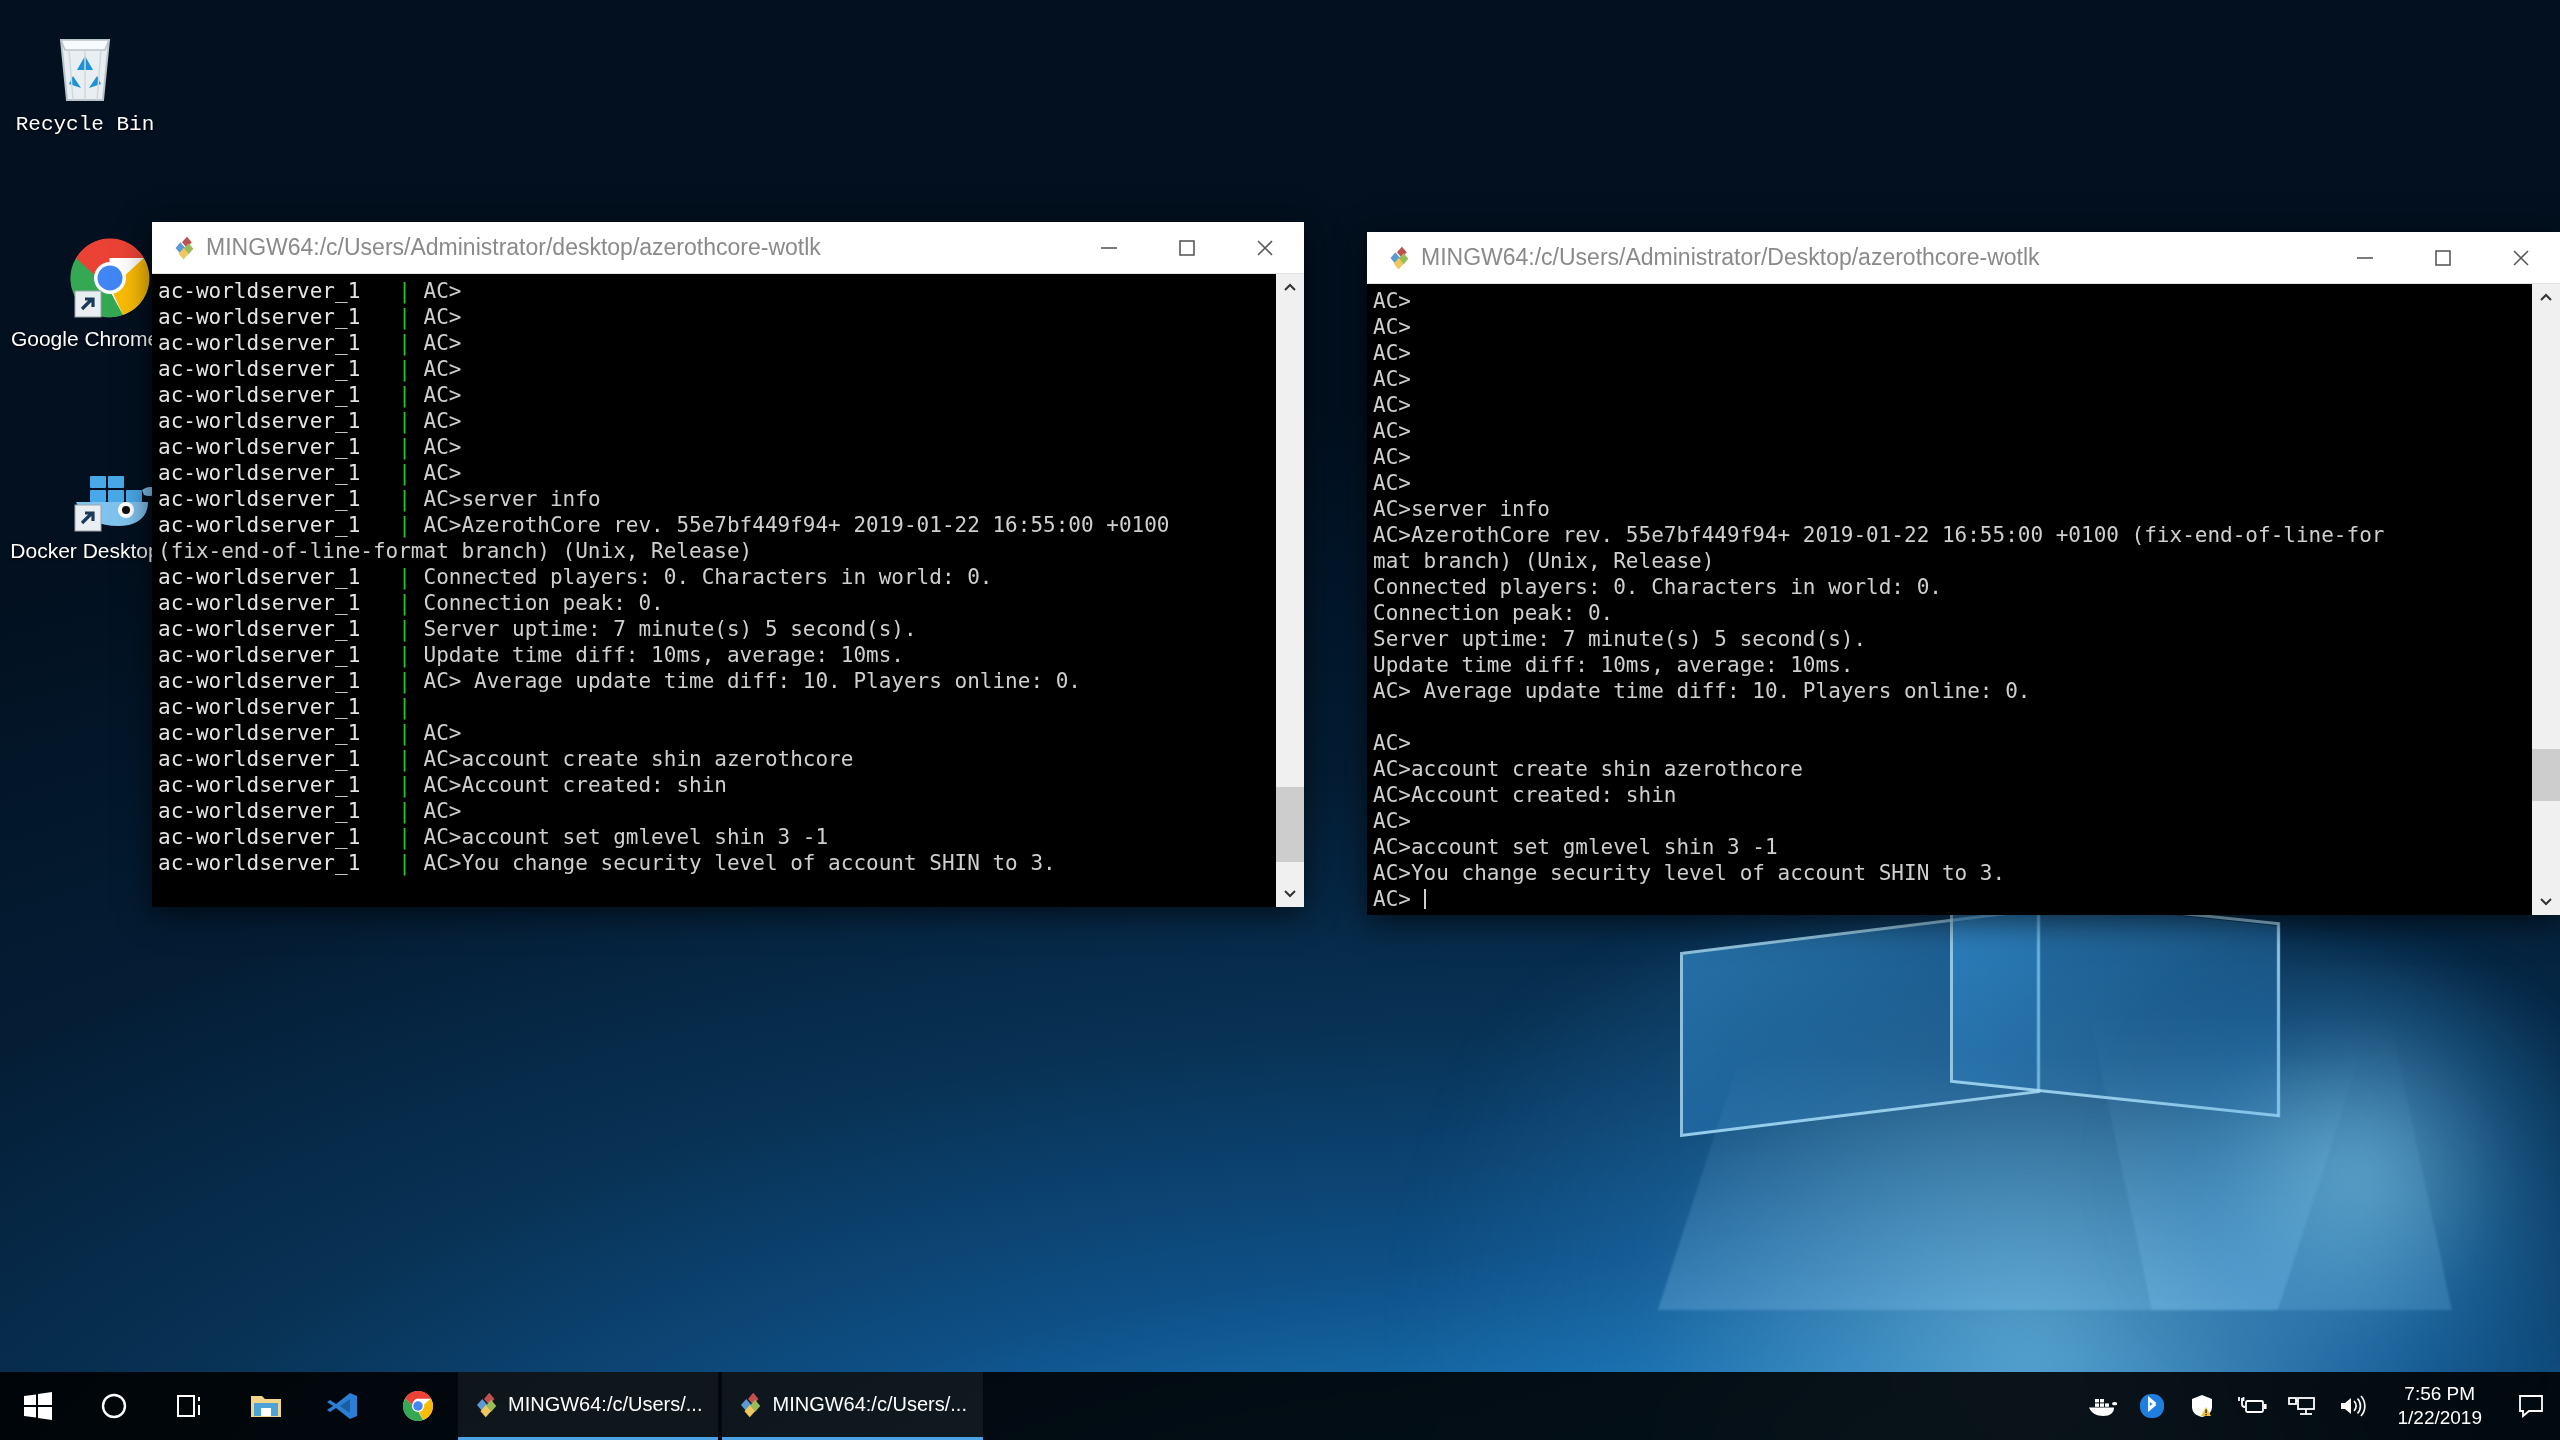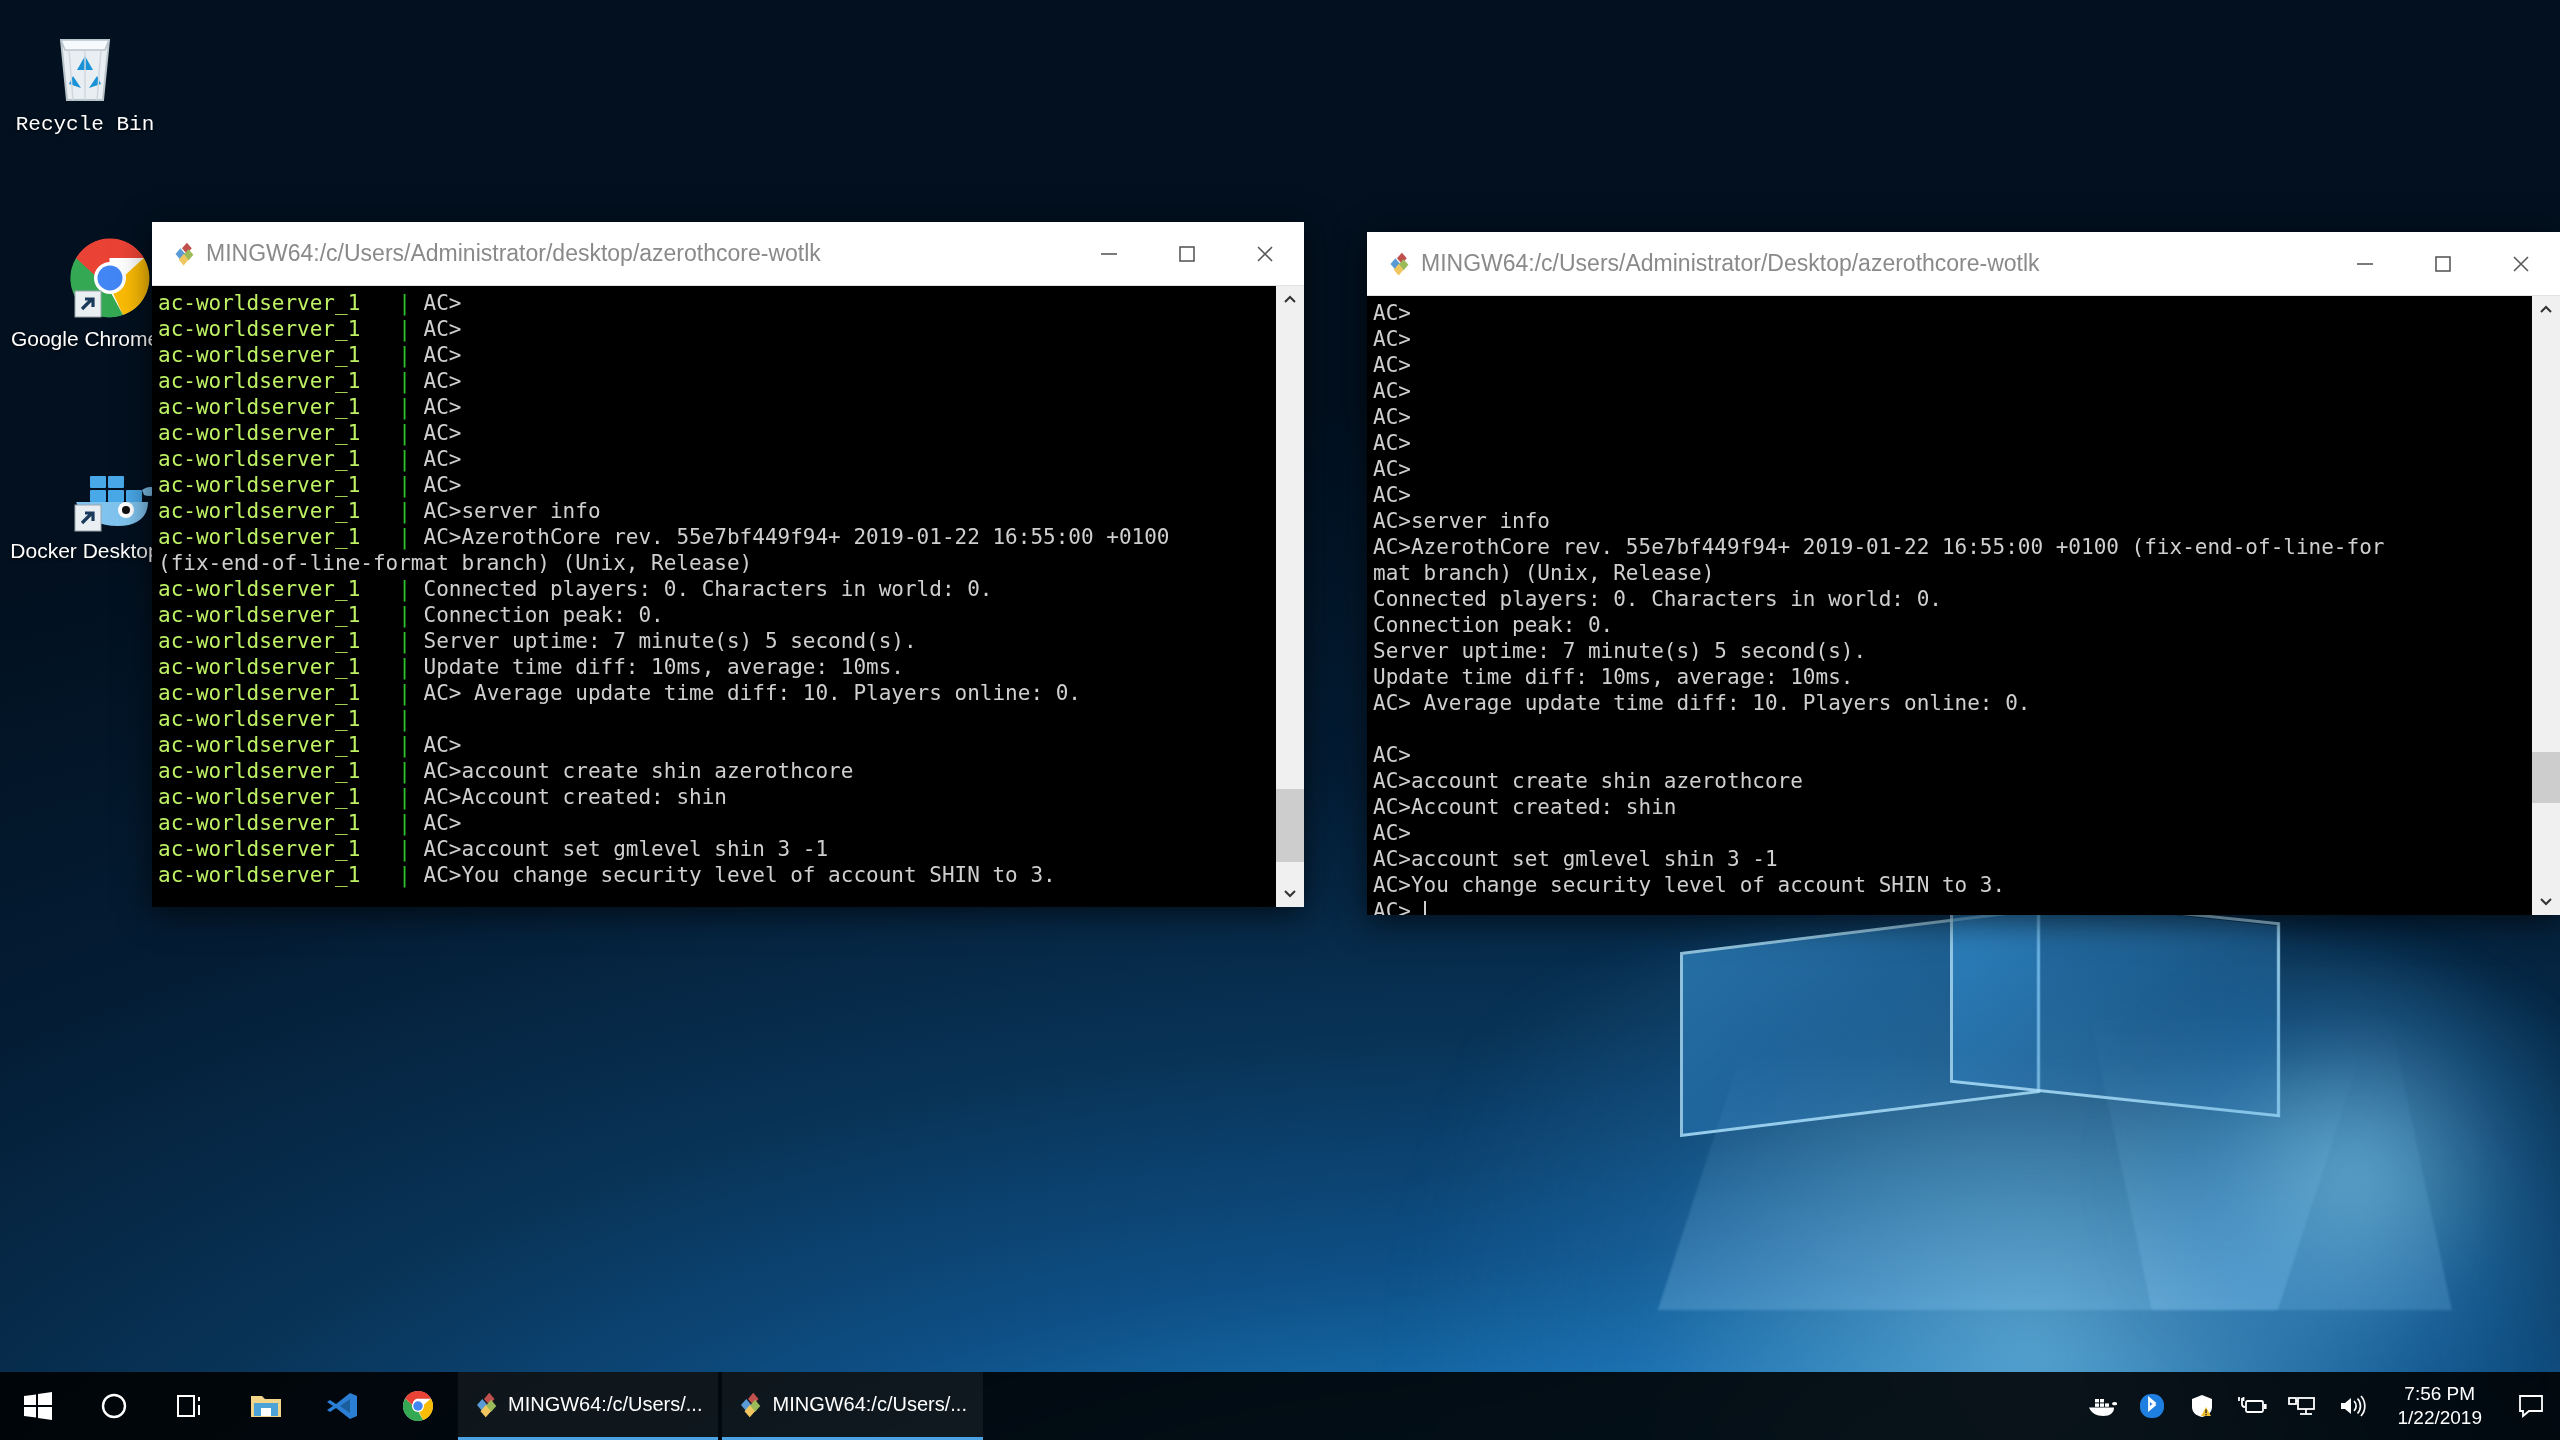--- a/index.html
+++ b/index.html
@@ -51,21 +51,21 @@
   .dicon .lbl { display: block; }
 
   
   .win {
     position: absolute;
     background: #000;
     box-shadow: 0 6px 30px rgba(0,0,0,0.62);
     display: flex; flex-direction: column;
   }
   .titlebar {
-    height: 64px;
+    height: 52px;
     background: #ffffff;
     display: flex; align-items: center;
     flex: 0 0 auto;
     border-bottom: 1px solid #e2e2e2;
   }
   .titlebar .ticon { width: 26px; height: 26px; margin: 0 11px 0 17px; flex: 0 0 auto; }
   .titlebar .ttext {
     color: #8a8a8a; font-size: 23px;
     white-space: nowrap; overflow: hidden;
     flex: 1 1 auto;
@@ -79,21 +79,21 @@
 
   .termbody { position: relative; flex: 1 1 auto; display: flex; overflow: hidden; background: #000; }
   .termtext {
     flex: 1 1 auto;
     padding: 4px 0 0 6px;
     font-family: "DejaVu Sans Mono", "Liberation Mono", monospace;
     white-space: pre;
     overflow: hidden;
   }
   .termtext .ln { display: block; height: 26px; line-height: 26px; }
-  .c-green { color: #bef264; }
+  .c-green { color: #e5e5e5; }
   .c-white { color: #cfcfcf; }
   .c-sep   { color: #2ec12e; }
 
   
   .sb { width: 28px; background: #f0f0f0; position: relative; flex: 0 0 auto; display:flex; flex-direction:column; }
   .sb .arrow { height: 28px; display:flex; align-items:center; justify-content:center; color:#555; font-size:15px; flex:0 0 auto;}
   .sb .track { flex:1 1 auto; position: relative; }
   .sb .thumb { position: absolute; left:0; right:0; background: #cdcdcd; }
 
   .caret { display:inline-block; width:2px; height:20px; background:#cfcfcf; vertical-align:-3px; }

